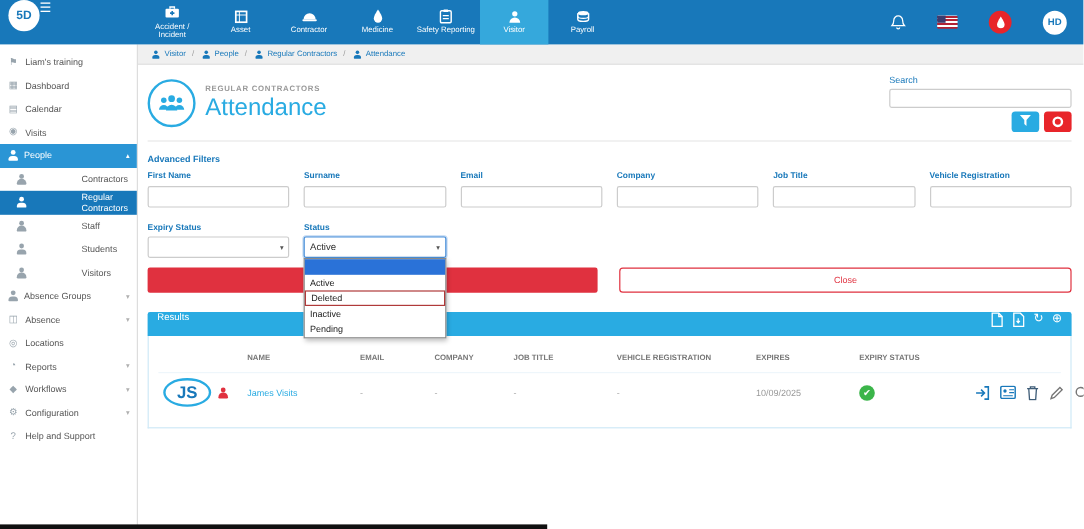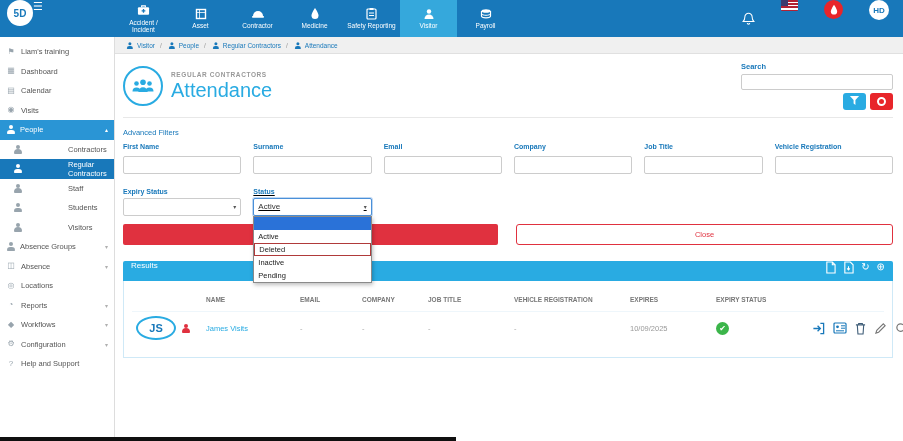--- a/index.html
+++ b/index.html
@@ -17,21 +17,21 @@
   
   .navbar{position:absolute;top:0;left:0;width:100%;height:37px;background:var(--navy);display:flex;align-items:stretch;z-index:20;}
   .logo-area{width:115px;display:flex;gap:0;padding-left:7px;flex:none;}
   .logo-circle{width:26px;height:26px;border-radius:50%;background:#fff;color:var(--navy);display:flex;align-items:center;justify-content:center;font-weight:bold;font-size:10px;flex:none;}
   .hamburger{color:#fff;font-size:11px;cursor:pointer;}
   .nav-tabs{display:flex;}
   .nav-tab{width:57px;display:flex;flex-direction:column;align-items:center;justify-content:center;gap:2px;cursor:pointer;}
   .nav-tab.active{background:#35a8dc;}
   .tab-icon{height:13px;display:flex;align-items:center;justify-content:center;}
   .tab-label{font-size:6.5px;color:#fff;text-align:center;line-height:1.15;padding:0 2px;}
-  .nav-right{margin-left:auto;display:flex;gap:26px;padding-right:14px;}
+  .nav-right{margin-left:auto;display:flex;align-items:center;gap:26px;padding-right:14px;}
   .flag{width:17px;height:11px;background:repeating-linear-gradient(#b22234 0 1.6px,#fff 1.6px 3.2px);position:relative;border-radius:1px;cursor:pointer;flex:none;}
   .flag::after{content:"";position:absolute;top:0;left:0;width:7px;height:6px;background:#3c3b6e;}
   .alert-circle{width:19px;height:19px;border-radius:50%;background:var(--brightred);display:flex;align-items:center;justify-content:center;cursor:pointer;flex:none;}
   .avatar{width:20px;height:20px;border-radius:50%;background:#fff;color:var(--navy);font-size:8px;font-weight:bold;display:flex;align-items:center;justify-content:center;cursor:pointer;flex:none;}
 
   
   .sidebar{position:absolute;top:37px;left:0;width:115px;bottom:0;background:#fff;border-right:1px solid #ddd;padding-top:5px;z-index:5;}
   .side-item{height:19.5px;display:flex;align-items:center;gap:5px;padding:0 6px;font-size:7.5px;color:#555;cursor:pointer;}
   .side-ico{width:10px;text-align:center;color:#98a4ad;font-size:8px;flex:none;line-height:1;}
   .side-item.child{padding-left:13px;gap:46px;}
@@ -54,58 +54,58 @@
   .crumb-sep{color:#999;}
 
   
   .main{position:absolute;left:115px;top:54px;right:0;bottom:0;background:#fff;padding:8px 10px 0 8px;}
   .page-header{display:flex;align-items:center;}
   .header-icon-circle{width:40px;height:40px;border-radius:50%;border:2px solid var(--lblue);background:#fff;display:flex;align-items:center;justify-content:center;flex:none;}
   .header-text{margin-left:8px;}
   .eyebrow{font-size:6.5px;color:#999;font-weight:bold;letter-spacing:.6px;}
   .page-title{font-size:20px;color:var(--lblue);margin-top:1px;font-weight:400;}
   .search-box{margin-left:auto;width:152px;display:flex;flex-direction:column;gap:3px;}
-  .search-label{font-size:7.5px;font-weight:bold;color:var(--navy);}
+  .search-label{font-size:7.5px;font-weight:normal;color:var(--navy);}
   .search-input{height:16px;border:1px solid #ccc;border-radius:2px;width:100%;font-size:8px;padding:0 4px;}
   .search-btn-row{display:flex;justify-content:flex-end;gap:4px;}
   .btn-funnel{width:23px;height:17px;background:var(--lblue);border:none;border-radius:3px;display:flex;align-items:center;justify-content:center;cursor:pointer;}
   .btn-clear{width:23px;height:17px;background:var(--brightred);border:none;border-radius:3px;display:flex;align-items:center;justify-content:center;cursor:pointer;}
   .clear-ring{width:9px;height:9px;border:2px solid #fff;border-radius:50%;}
   .divider{border-top:1px solid #e8e8e8;margin:7px 0 6px;}
 
-  .adv-title{font-size:7.5px;font-weight:normal;color:var(--navy);margin-bottom:6px;margin-top:10px;}
+  .adv-title{font-size:7.5px;font-weight:bold;color:var(--navy);margin-bottom:6px;margin-top:10px;}
   .filter-grid{display:grid;grid-template-columns:repeat(6,1fr);column-gap:12px;}
   .filter-label{font-size:7px;font-weight:bold;color:var(--navy);margin-bottom:3px;}
   .filter-input{width:100%;height:18px;border:1px solid #ccc;border-radius:2px;font-size:8px;padding:0 4px;}
   .filter-grid.row2{margin-top:14px;}
   .select-box{position:relative;height:18px;border:1px solid #ccc;border-radius:2px;background:#fff;display:flex;align-items:center;justify-content:space-between;padding:0 4px;font-size:8px;color:#333;cursor:pointer;}
   .select-box.focused{border-color:#4a90d9;box-shadow:0 0 0 1px rgba(74,144,217,.35);}
   .select-arrow{font-size:6px;color:#555;}
-  .status-cell{position:relative;text-decoration:underline;}
+  .status-cell{position:relative;}
   .dropdown-panel{position:absolute;top:100%;left:0;right:0;background:#fff;border:1px solid #8a8a8a;box-shadow:1px 2px 4px rgba(0,0,0,.25);z-index:30;}
   .dd-option{height:13px;display:flex;align-items:center;padding:0 4px;font-size:7.5px;color:#222;cursor:pointer;}
   .dd-option.highlight{background:var(--selblue);color:#fff;}
   .dd-option.focused{border:1px solid #b03a3a;}
 
   .action-row{display:flex;gap:18px;margin-top:8px;}
   .btn-search-big{flex:1;height:21px;background:var(--red);border:none;border-radius:2px;cursor:pointer;}
   .btn-close{flex:1;height:21px;background:#fff;border:1px solid var(--red);color:var(--red);border-radius:3px;font-size:7.5px;cursor:pointer;font-family:inherit;}
 
   
   .results-section{margin-top:16px;}
   .results-bar{height:20px;background:var(--lblue);border-radius:2px 2px 0 0;display:flex;align-items:flex-start;padding:0 8px;}
   .results-title{color:#fff;font-size:8px;}
   .results-icons{margin-left:auto;display:flex;align-items:center;gap:7px;}
   .ricon{display:flex;align-items:center;cursor:pointer;color:#fff;font-size:10px;line-height:1;}
   .results-body{border:1px solid #cfe9f7;border-top:none;background:#fff;padding:8px 8px 12px;}
   .tgrid{display:grid;grid-template-columns:74px 94px 62px 66px 86px 116px 86px 96px 1fr;align-items:center;}
   .thead{height:22px;font-size:6.5px;font-weight:bold;color:#777;}
   .trow{height:34px;border-top:1px solid #eef6fb;}
   .avatar-cell{display:flex;align-items:center;gap:5px;padding-left:4px;}
-  .js-avatar{width:40px;height:24px;border-radius:50%;border:2px solid var(--lblue);color:var(--navy);font-weight:bold;font-size:11px;display:flex;align-items:center;justify-content:center;background:#fff;flex:none;}
+  .js-avatar{width:40px;height:24px;border-radius:50%;border:2px solid var(--lblue);color:var(--navy);font-weight:bold;font-size:14px;display:flex;align-items:center;justify-content:center;background:#fff;flex:none;}
   .red-person{color:var(--red);}
   .name-link{color:var(--lblue);font-size:7.5px;cursor:pointer;}
   .dash{color:#aaa;font-size:7.5px;}
   .expires{color:#999;font-size:7.5px;}
   .check-circle{width:13px;height:13px;border-radius:50%;background:var(--green);color:#fff;font-size:8px;display:flex;align-items:center;justify-content:center;}
   .row-actions{display:flex;gap:8px;align-items:center;justify-content:flex-end;padding-right:6px;}
   .aicon{display:flex;align-items:center;cursor:pointer;}
 
   .bottom-strip{position:absolute;left:0;bottom:0;width:456px;height:4px;background:#101010;z-index:50;}
 </style>

